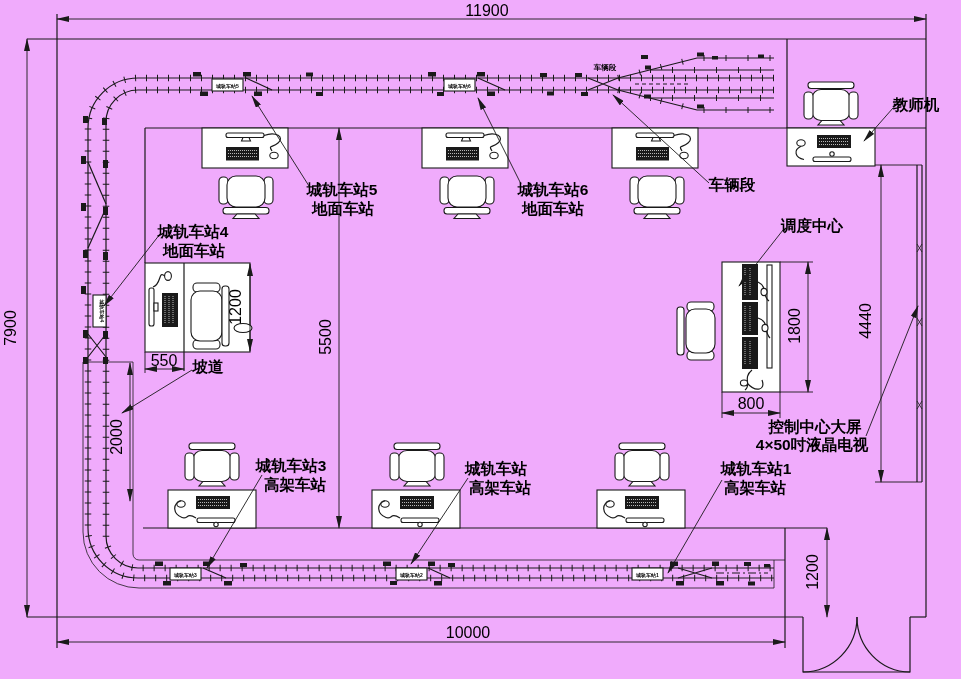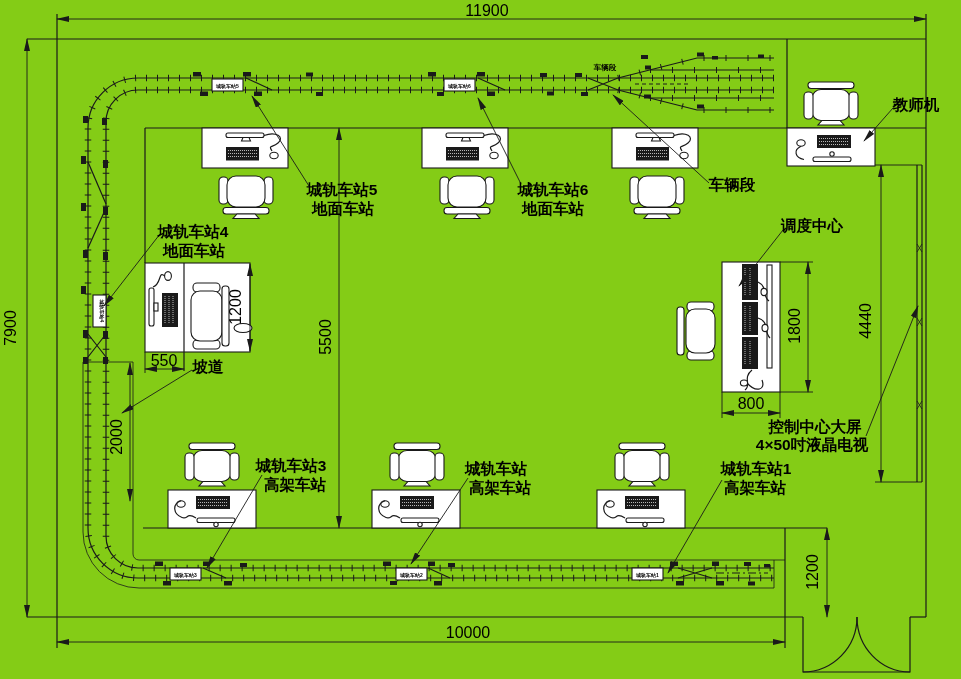--- a/index.html
+++ b/index.html
@@ -1,16 +1,16 @@
 <!DOCTYPE html>
 <html><head>
 <meta charset="utf-8">
 <style>
   html,body{margin:0;padding:0;background:#fff;}
-  #stage{width:961px;height:679px;position:relative;background:#84cc16;}
+  #stage{width:961px;height:679px;position:relative;background:#f0abfc;}
   svg{position:absolute;left:0;top:0;}
   .w{stroke:#1a1a1a;stroke-width:1.2;fill:none;}
   .thin{stroke:#1a1a1a;stroke-width:0.8;fill:none;}
   .trk{stroke:#1a1a1a;stroke-width:1.2;fill:none;}
   .tie{stroke:#1a1a1a;stroke-width:6.5;fill:none;stroke-dasharray:1 10;}
   .tieS{stroke:#1a1a1a;stroke-width:6;fill:none;stroke-dasharray:1 21;}
   .dim{stroke:#1a1a1a;stroke-width:0.9;fill:none;}
   .leader{stroke:#1a1a1a;stroke-width:0.9;fill:none;}
   .blob{fill:#1a1a1a;stroke:none;}
   .furn{stroke:#1a1a1a;stroke-width:1.1;fill:#fff;}

